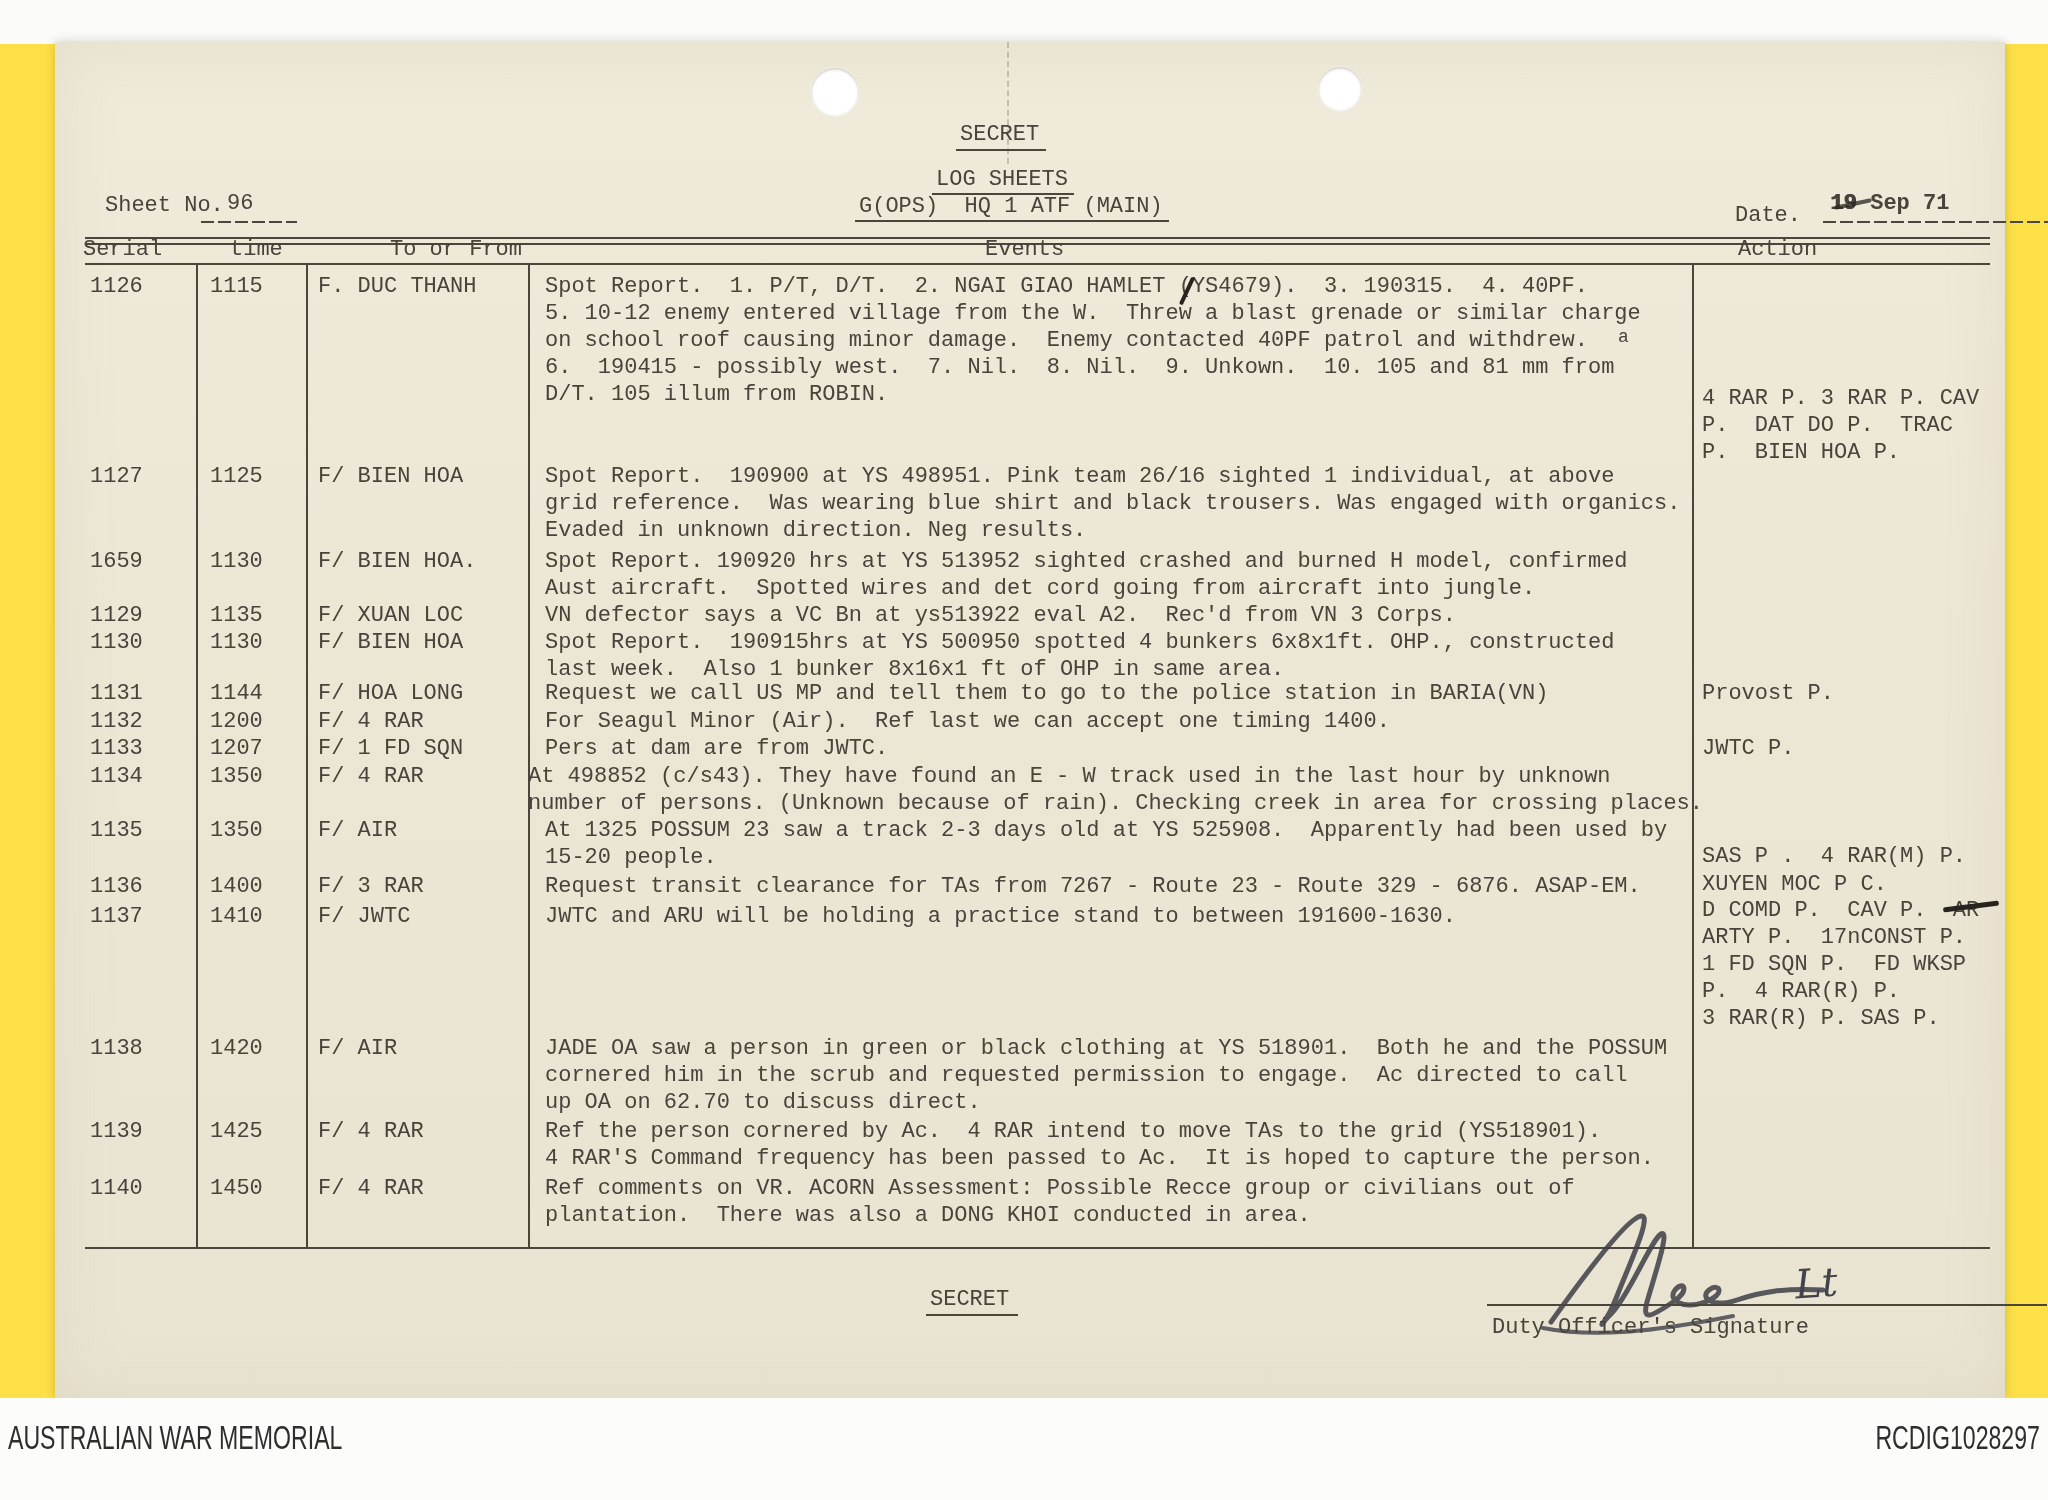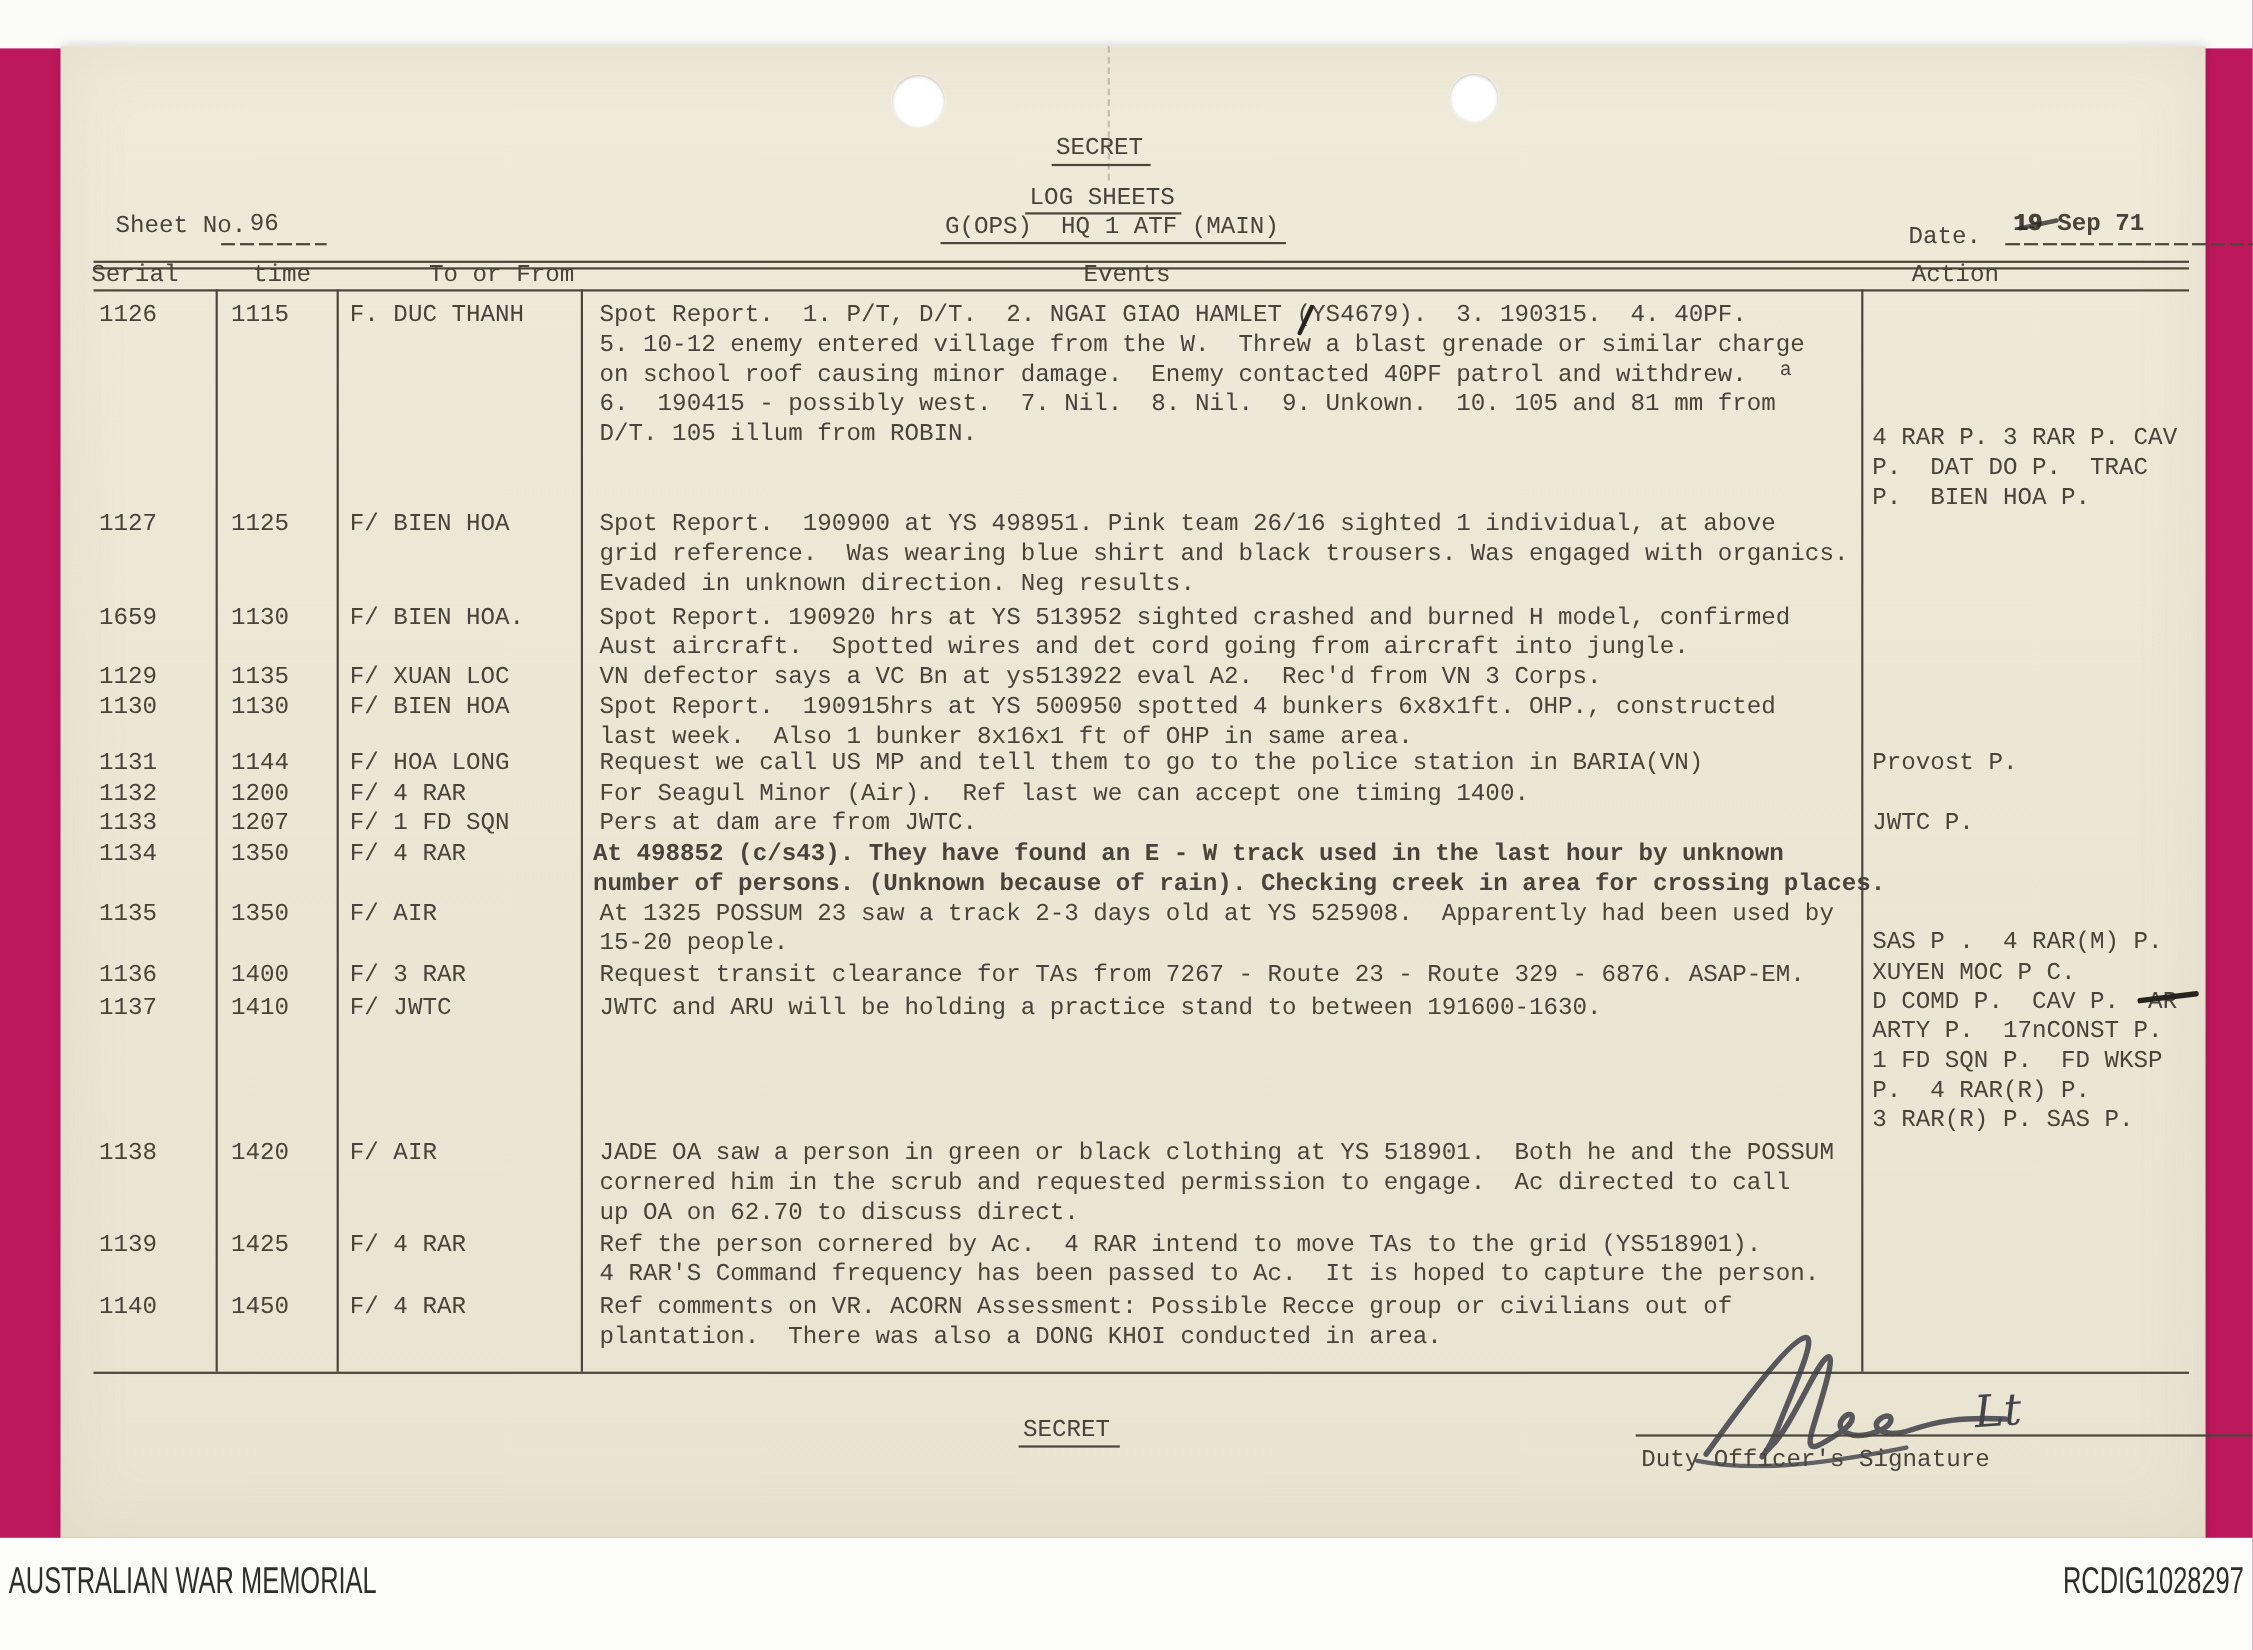--- a/index.html
+++ b/index.html
@@ -1,16 +1,16 @@
 <!DOCTYPE html>
 <html><head>
 <meta charset="utf-8">
 <style>
   html,body{margin:0;padding:0;}
-  .stage{position:relative;width:2048px;height:1500px;background:#be185d;overflow:hidden;
+  .stage{position:relative;width:2048px;height:1500px;background:#fde047;overflow:hidden;
          font-family:"Liberation Mono","DejaVu Sans Mono",monospace;}
   .top-strip{position:absolute;left:0;top:0;width:2048px;height:44px;background:#fbfbfa;}
   .bottom-strip{position:absolute;left:0;top:1398px;width:2048px;height:102px;background:#fcfcfb;}
   .paper{position:absolute;left:55px;top:42px;width:1950px;height:1356px;
          background:linear-gradient(180deg,#efead9 0%,#ece7d5 45%,#e9e4d2 100%);
          box-shadow:0 0 10px rgba(0,0,0,.18), inset 0 0 60px rgba(180,170,140,.18);}
   .t{position:absolute;font-family:"Liberation Mono","DejaVu Sans Mono",monospace;
      font-size:22px;line-height:27px;color:#48433b;white-space:pre;}
   .small{font-size:18px;}
   .rule{position:absolute;left:30px;width:1905px;height:2px;background:#4b463d;}
@@ -127,21 +127,21 @@
     <div class="row" style="top:693px;">
       <span class="t" style="left:35px;">1133</span>
       <span class="t" style="left:155px;">1207</span>
       <span class="t" style="left:263px;">F/ 1 FD SQN</span>
       <span class="t" style="left:490px;">Pers at dam are from JWTC.</span>
     </div>
     <div class="row" style="top:721px;">
       <span class="t" style="left:35px;">1134</span>
       <span class="t" style="left:155px;">1350</span>
       <span class="t" style="left:263px;">F/ 4 RAR</span>
-      <span class="t" style="left:484px;font-weight:bold;">At 498852 (c/s43). They have found an E - W track used in the last hour by unknown
+      <span class="t" style="left:473px;">At 498852 (c/s43). They have found an E - W track used in the last hour by unknown
 number of persons. (Unknown because of rain). Checking creek in area for crossing places.</span>
     </div>
     <div class="row" style="top:775px;">
       <span class="t" style="left:35px;">1135</span>
       <span class="t" style="left:155px;">1350</span>
       <span class="t" style="left:263px;">F/ AIR</span>
       <span class="t" style="left:490px;">At 1325 POSSUM 23 saw a track 2-3 days old at YS 525908.  Apparently had been used by
 15-20 people.</span>
     </div>
     <div class="row" style="top:831px;">

